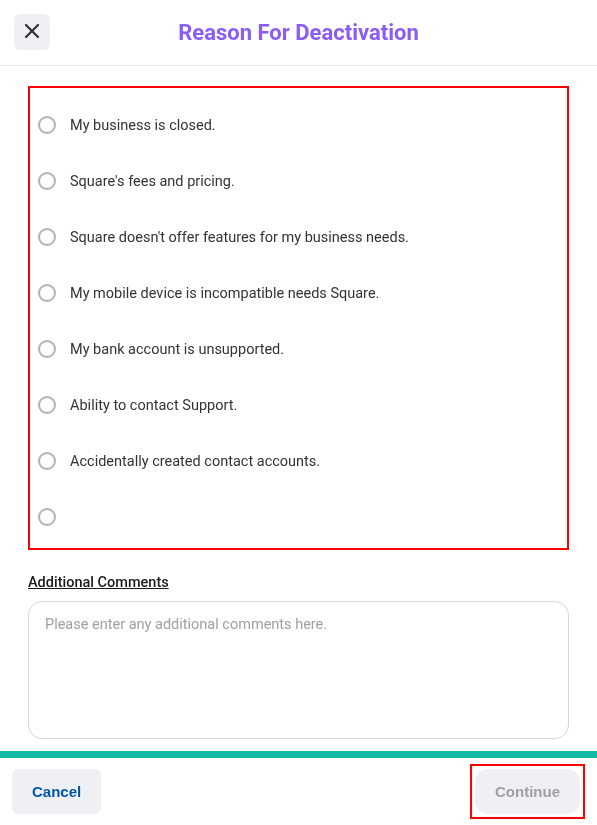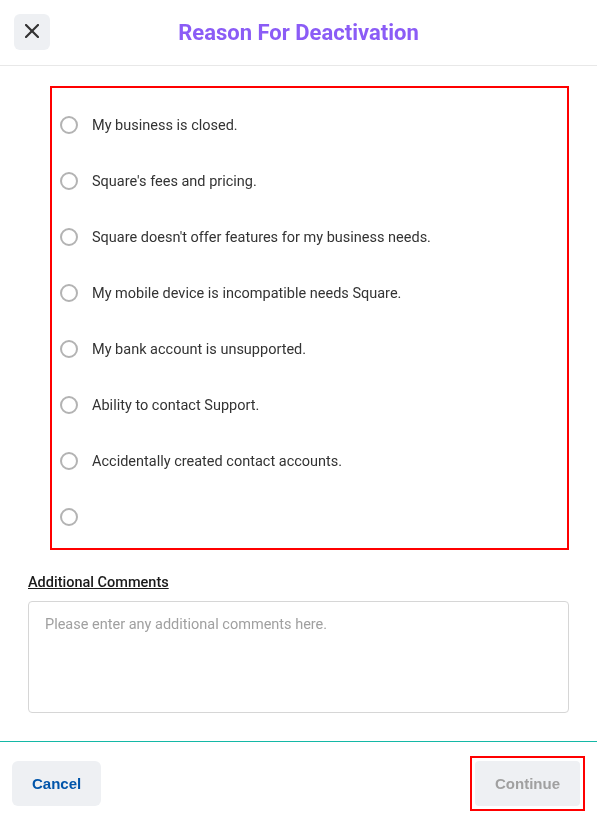--- a/index.html
+++ b/index.html
@@ -45,21 +45,20 @@
       font-size: 22px;
       font-weight: 700;
       color: #8b5cf6;
     }
     .content {
       padding: 20px 28px 0 28px;
     }
     .reasons-box {
       border: 2px solid #ff0000;
       padding: 20px 8px 14px 8px;
-      margin-left: 22px;
     }
     .reason-row {
       display: flex;
       align-items: center;
       padding: 8px 0;
       margin-bottom: 22px;
       cursor: pointer;
     }
     .reason-row:last-child {
       margin-bottom: 0;
@@ -81,39 +80,39 @@
     }
     .comments-label {
       font-size: 14.5px;
       font-weight: 500;
       color: #1a1a1a;
       margin-bottom: 10px;
       text-decoration: underline;
     }
     .comments-textarea {
       width: 100%;
-      height: 112px;
+      height: 138px;
       border: 1px solid #d6d6d6;
-      border-radius: 4px;
+      border-radius: 14px;
       padding: 14px 16px;
       font-family: inherit;
       font-size: 14.5px;
       resize: none;
       outline: none;
     }
     .comments-textarea::placeholder {
       color: #a0a0a0;
     }
     .footer {
       position: absolute;
       bottom: 0;
       left: 0;
       right: 0;
-      height: 84px;
-      border-top: 1px solid #14b8a6;
+      height: 74px;
+      border-top: 7px solid #14b8a6;
       display: flex;
       align-items: center;
       justify-content: space-between;
       padding: 0 12px;
     }
     .cancel-btn {
       background: #eef0f3;
       border: none;
       border-radius: 6px;
       padding: 14px 20px;
@@ -122,21 +121,21 @@
       color: #0055aa;
       cursor: pointer;
     }
     .continue-wrap {
       border: 2px solid #ff0000;
       padding: 3px;
     }
     .continue-btn {
       background: #eef0f3;
       border: none;
-      border-radius: 4px;
+      border-radius: 13px;
       padding: 14px 20px;
       font-size: 15px;
       font-weight: 600;
       color: #a0a0a0;
       cursor: pointer;
     }
   </style>
 </head>
 <body>
 

